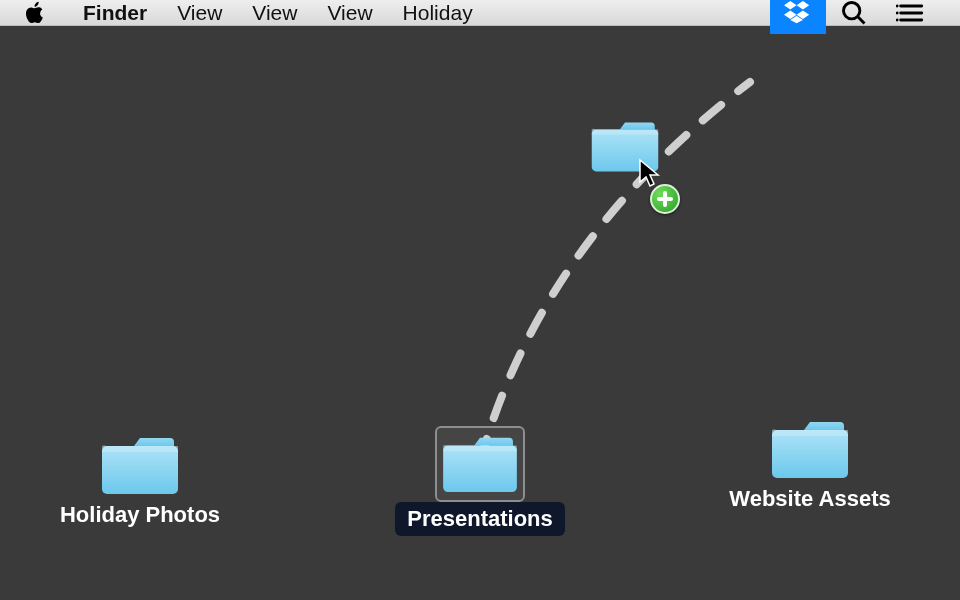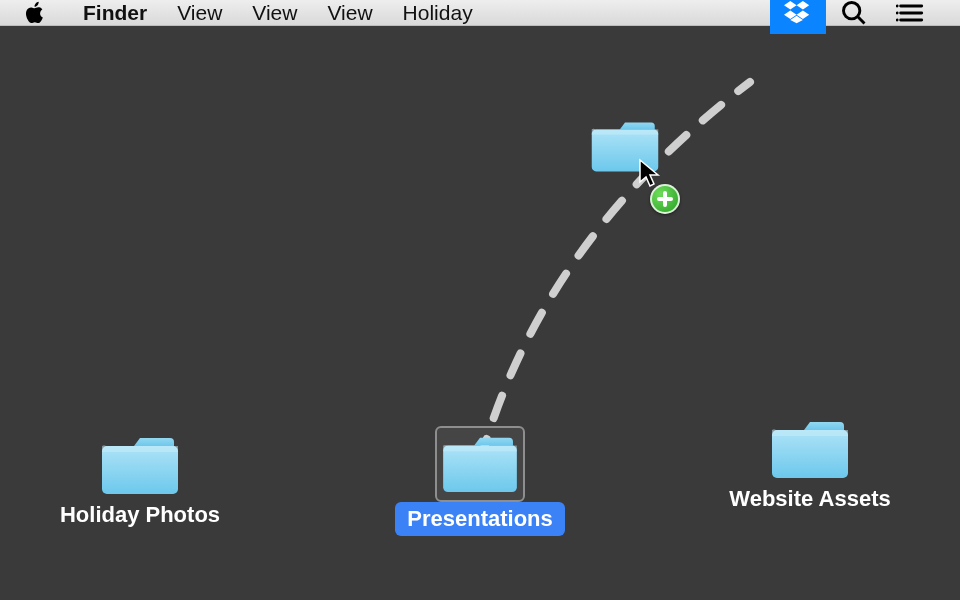--- a/index.html
+++ b/index.html
@@ -75,21 +75,21 @@
     }
     .folder.selected .folder-icon {
       background: rgba(255,255,255,0.06);
       border: 2px solid #8e8e8e;
       border-radius: 6px;
       padding: 4px;
       width: 90px; height: 76px;
       box-sizing: border-box;
     }
     .folder.selected .folder-label {
-      background: #3b82f6;
+      background: #0f172a;
       color: #fff;
     }
     
     .drag-ghost {
       position: absolute;
       width: 70px; height: 58px;
     }
     .drag-ghost svg { width: 100%; height: 100%; display: block; }
     
     .drag-path {

